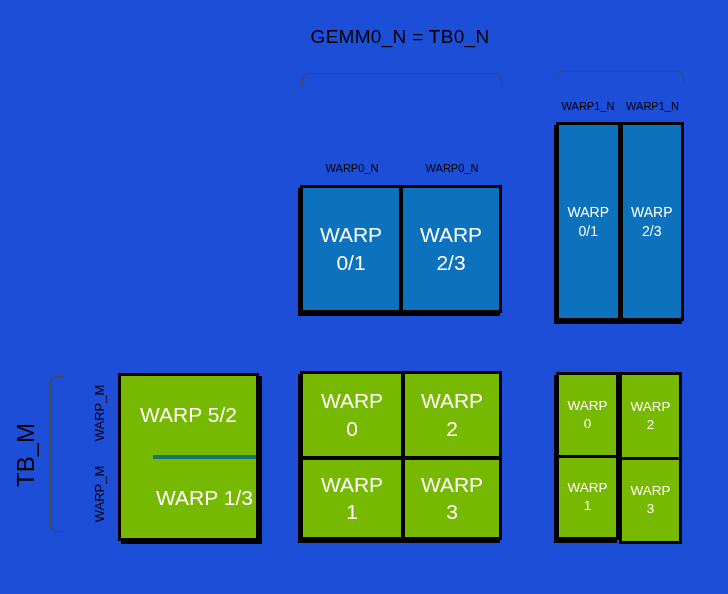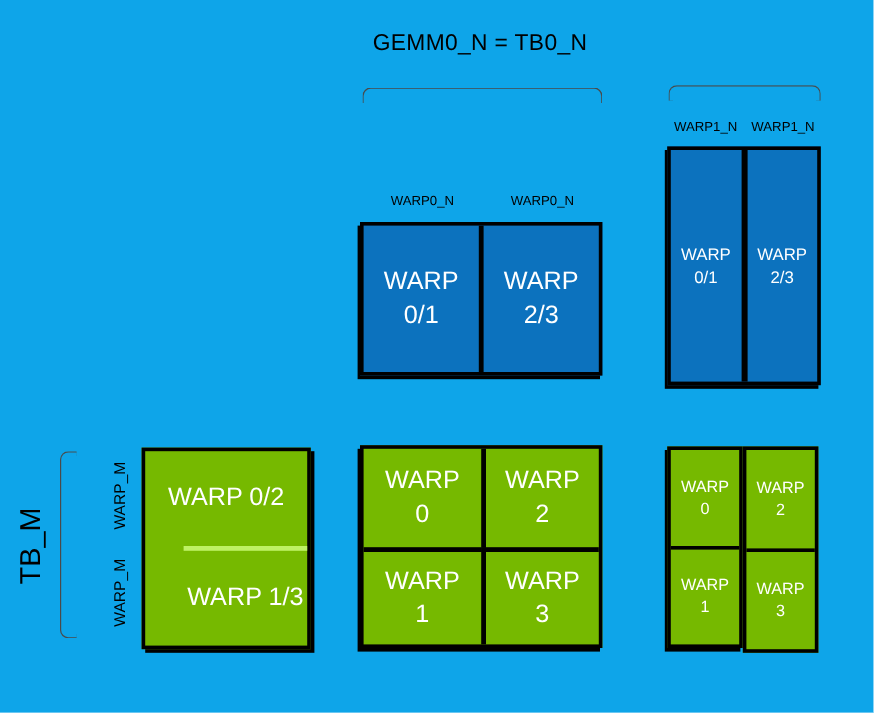--- a/index.html
+++ b/index.html
@@ -1,17 +1,17 @@
 <!DOCTYPE html>
 <html><head>
 <meta charset="utf-8">
 <style>
   html,body{margin:0;padding:0;background:#fff;}
   .canvas{
-    position:relative;width:728px;height:594px;background:#0ea5e9;overflow:hidden;
+    position:relative;width:728px;height:594px;background:#1d4ed8;overflow:hidden;
     font-family:"Liberation Sans",sans-serif;color:#000;
   }
   .canvas *{box-sizing:border-box;}
 
   
   .big-title{position:absolute;font-size:19px;letter-spacing:.3px;color:#000;}
   #gemm0-title{left:285px;top:26px;width:230px;text-align:center;}
   #gemm1-title{left:564px;top:6px;width:150px;line-height:27px;}
   #gemm1-title .line2{padding-left:7px;}
 
@@ -44,21 +44,21 @@
   .block{position:absolute;border:3px solid #000;box-shadow:-2px 3px 0 0 #000;display:flex;}
   .cell{flex:1;display:flex;align-items:center;justify-content:center;
         color:#fff;text-align:center;white-space:pre-line;line-height:1.35;}
   #blue-mid  {left:300px;top:185px;width:202px;height:128px;font-size:21px;}
   #blue-right{left:556px;top:122px;width:128px;height:199px;font-size:14px;}
   #blue-mid  .divider-v{border-left:4px solid #000;}
   #blue-right.block .divider-v{border-left:5px solid #000;}
 
   #green-left{left:118px;top:373px;width:141px;height:168px;flex-direction:column;
               font-size:21px;box-shadow:3px 3px 0 0 #000;}
-  #green-left .divider-h{border-top:4px solid #bef264;margin-left:32px;}
+  #green-left .divider-h{border-top:4px solid #0f766e;margin-left:32px;}
   #green-left .cell{white-space:nowrap;}
 
   #green-mid{left:300px;top:371px;width:202px;height:169px;display:grid;
              grid-template-columns:1fr 1fr;grid-template-rows:1fr 1fr;font-size:21px;}
   #green-mid .divider-v{border-left:4px solid #000;}
   #green-mid .divider-h{border-top:4px solid #000;}
   #green-mid .cell{line-height:1.3;}
 
   .gr-col{position:absolute;border:3px solid #000;display:flex;flex-direction:column;font-size:13.5px;}
   #green-right-col1{left:556px;top:372px;width:63px;height:168px;box-shadow:-2px 3px 0 0 #000;}
@@ -94,21 +94,21 @@
   </div>
 
   <div class="block" id="blue-right" style="background: rgb(12, 114, 190);">
     <div class="cell">WARP
 0/1</div>
     <div class="cell divider-v">WARP
 2/3</div>
   </div>
 
   <div class="block" id="green-left" style="background: rgb(118, 185, 0);">
-    <div class="cell">WARP 0/2</div>
+    <div class="cell">WARP 5/2</div>
     <div class="cell divider-h">WARP 1/3</div>
   </div>
 
   <div class="block" id="green-mid" style="background: rgb(118, 185, 0);">
     <div class="cell">WARP
 0</div>
     <div class="cell divider-v">WARP
 2</div>
     <div class="cell divider-h">WARP
 1</div>

